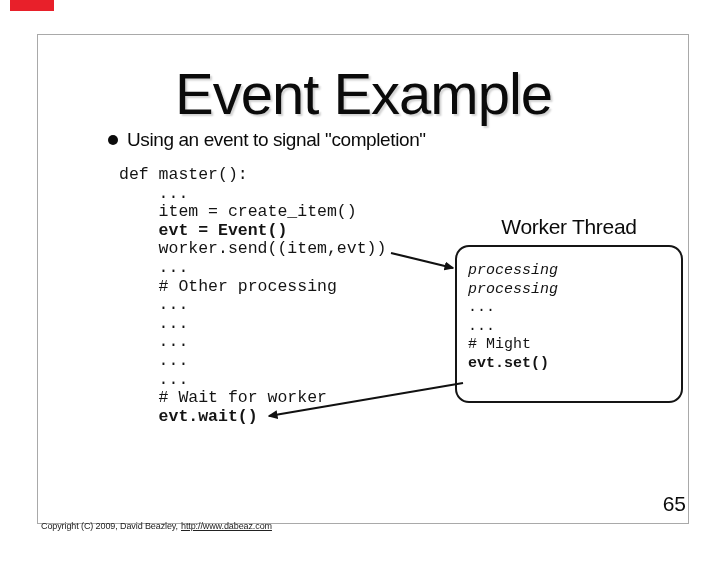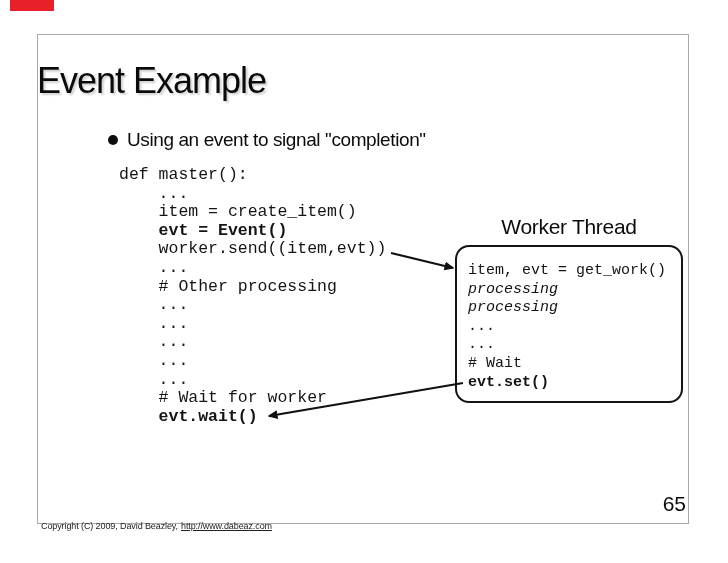--- a/index.html
+++ b/index.html
@@ -24,21 +24,21 @@
   }
 
   .frame{
     position:absolute;left:37px;top:34px;width:652px;height:490px;
     border:1px solid var(--slide-border);
     background:#ffffff;box-sizing:border-box;
   }
 
   .title{
     position:absolute;left:37px;top:60px;width:653px;margin:0;
-    text-align:left;font-size:36px;font-weight:400;letter-spacing:-1px;
+    text-align:center;font-size:58px;font-weight:400;letter-spacing:-1px;
     color:#0b0b0b;text-shadow:2px 2px 2px rgba(0,0,0,0.18);
     font-family:"Liberation Sans", sans-serif;
   }
 
   .bullet{position:absolute;display:flex;align-items:flex-start;}
   .bullet .dot{
     flex:0 0 auto;width:10px;height:10px;border-radius:50%;
     background:#0b0b0b;margin:10px 9px 0 0;
   }
   .bullet .bullet-text{
@@ -97,21 +97,21 @@
     <span class="dot"></span>
     <span class="bullet-text">Using an event to signal "completion"</span>
   </div>
 
   <pre class="code code-master"><span class="code-line ">def master():</span><span class="code-line ">    ...</span><span class="code-line ">    item = create_item()</span><span class="code-line bold">    evt = Event()</span><span class="code-line ">    worker.send((item,evt))</span><span class="code-line ">    ...</span><span class="code-line ">    # Other processing</span><span class="code-line ">    ...</span><span class="code-line ">    ...</span><span class="code-line ">    ...</span><span class="code-line ">    ...</span><span class="code-line ">    ...</span><span class="code-line ">    # Wait for worker</span><span class="code-line bold">    evt.wait()</span></pre>
 
   <div class="worker-label">Worker Thread</div>
 
   <div class="worker-box"></div>
 
-  <pre class="code code-worker"><span class="code-line ">item, evt = get_work()</span><span class="code-line italic">processing</span><span class="code-line italic">processing</span><span class="code-line ">...</span><span class="code-line ">...</span><span class="code-line "># Wait</span><span class="code-line bold">evt.set()</span></pre>
+  <pre class="code code-worker"><span class="code-line italic">processing</span><span class="code-line italic">processing</span><span class="code-line ">...</span><span class="code-line ">...</span><span class="code-line "># Might</span><span class="code-line bold">evt.set()</span></pre>
 
   <svg class="arrows" viewBox="0 0 728 563" xmlns="http://www.w3.org/2000/svg">
     <defs>
       <marker id="ah" markerWidth="10" markerHeight="9" refX="8.5" refY="4.5" orient="auto" markerUnits="userSpaceOnUse">
         <path d="M0,0 L10,4.5 L0,9 z" fill="#111111"></path>
       </marker>
     </defs>
     <line x1="391" y1="253" x2="453" y2="268" stroke="#111111" stroke-width="2.2" marker-end="url(#ah)"></line>
     <line x1="463" y1="383" x2="269" y2="416" stroke="#111111" stroke-width="2.2" marker-end="url(#ah)"></line>
   </svg>

